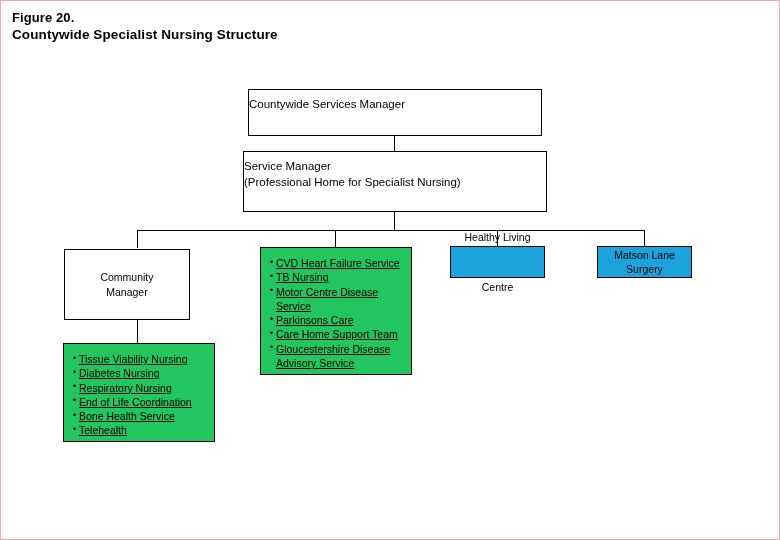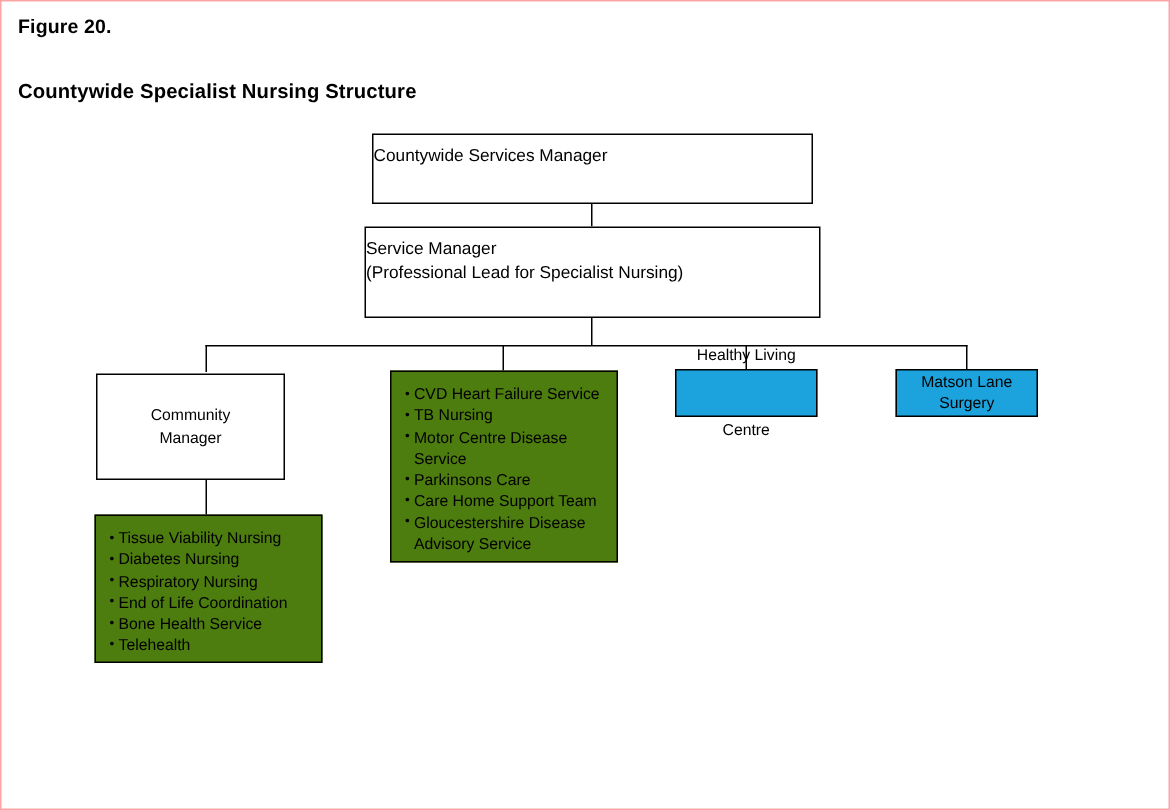--- a/index.html
+++ b/index.html
@@ -28,34 +28,34 @@
     color: #000000;
     line-height: 1.32;
   }
   #title-block .line1 {
     font-size: 13px;
     letter-spacing: 0.1px;
   }
   #title-block .line2 {
     font-size: 13.5px;
     letter-spacing: 0.1px;
-    margin-top: 26px;
   }
   
   .node {
     position: absolute;
     box-sizing: border-box;
     border: 1px solid #000000;
     color: #000000;
   }
   .node-white {
     background: #ffffff;
   }
   .node-gray {
-    background: #4d7c0f;
+    background: #22c55e;
+    text-decoration: underline;
   }
   .node-blue {
     background: #1ca2dd;
   }
   .node-title {
     text-align: left;
     font-size: 11.5px;
     line-height: 1.35;
     padding-top: 7px;
   }
@@ -122,21 +122,21 @@
   <div class="conn conn-v" style="left:643px; top:229px; height:16px;"></div>
 
   <div class="conn conn-v" style="left:136px; top:318px; height:24px;"></div>
 
   <div class="node node-white" style="left:247px; top:88px; width:294px; height:47px;">
     <div class="node-title">Countywide Services Manager</div>
   </div>
 
   <div class="node node-white" style="left:242px; top:150px; width:304px; height:61px;">
     <div class="node-title">Service Manager</div>
-    <div class="node-title" style="padding-top:0;">(Professional Lead for Specialist Nursing)</div>
+    <div class="node-title" style="padding-top:0;">(Professional Home for Specialist Nursing)</div>
   </div>
 
   <div class="node node-white" style="left:63px; top:248px; width:126px; height:71px;">
     <div class="center-flex" style="flex-direction:column;">
       <div class="node-title-sm">Community</div>
       <div class="node-title-sm">Manager</div>
     </div>
   </div>
 
   <div class="node node-gray" style="left:259px; top:246px; width:152px; height:128px;">

